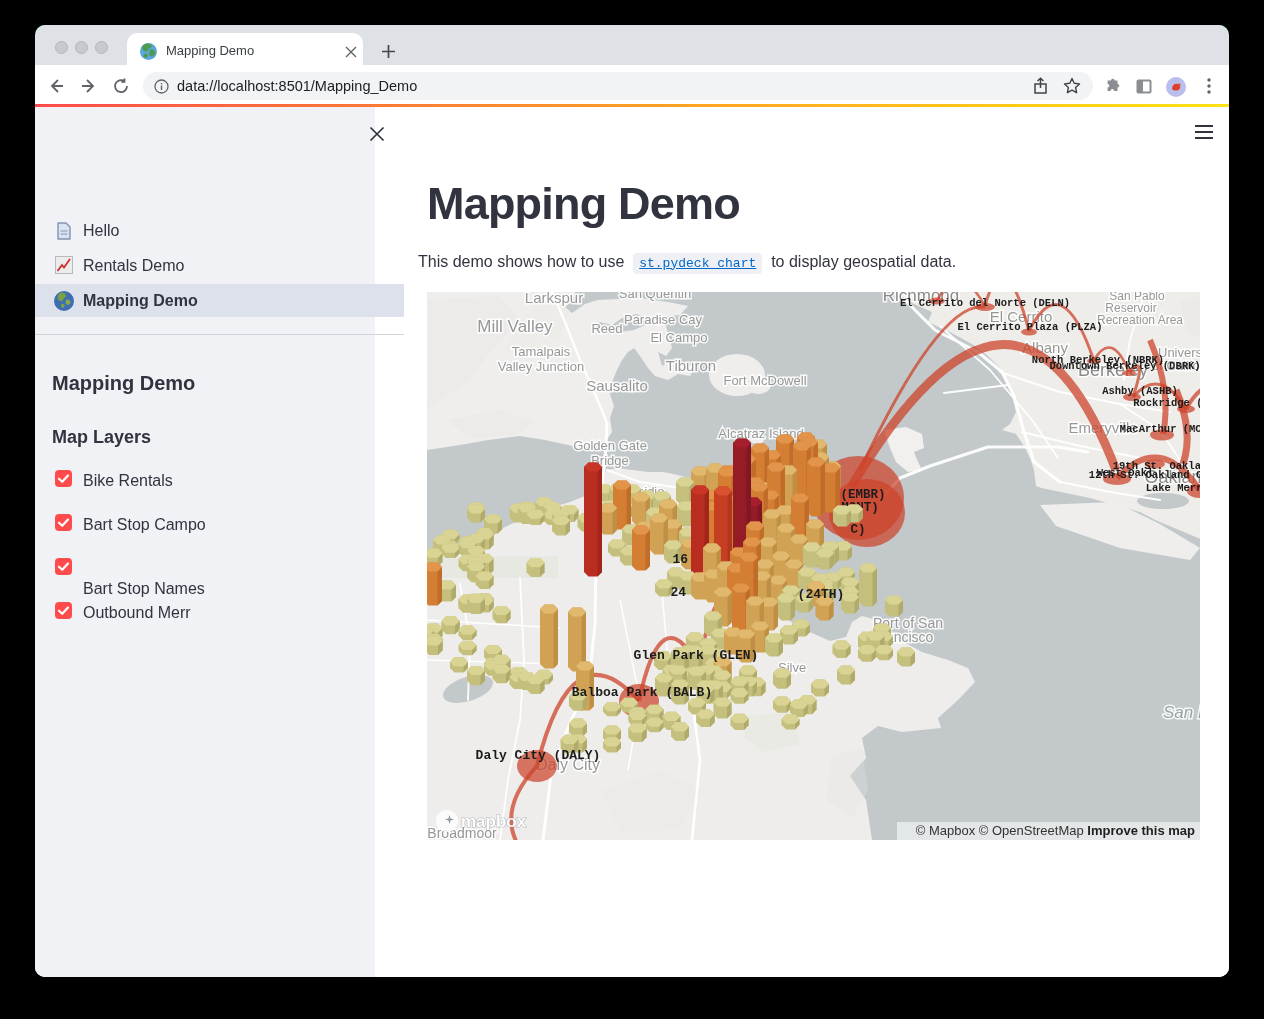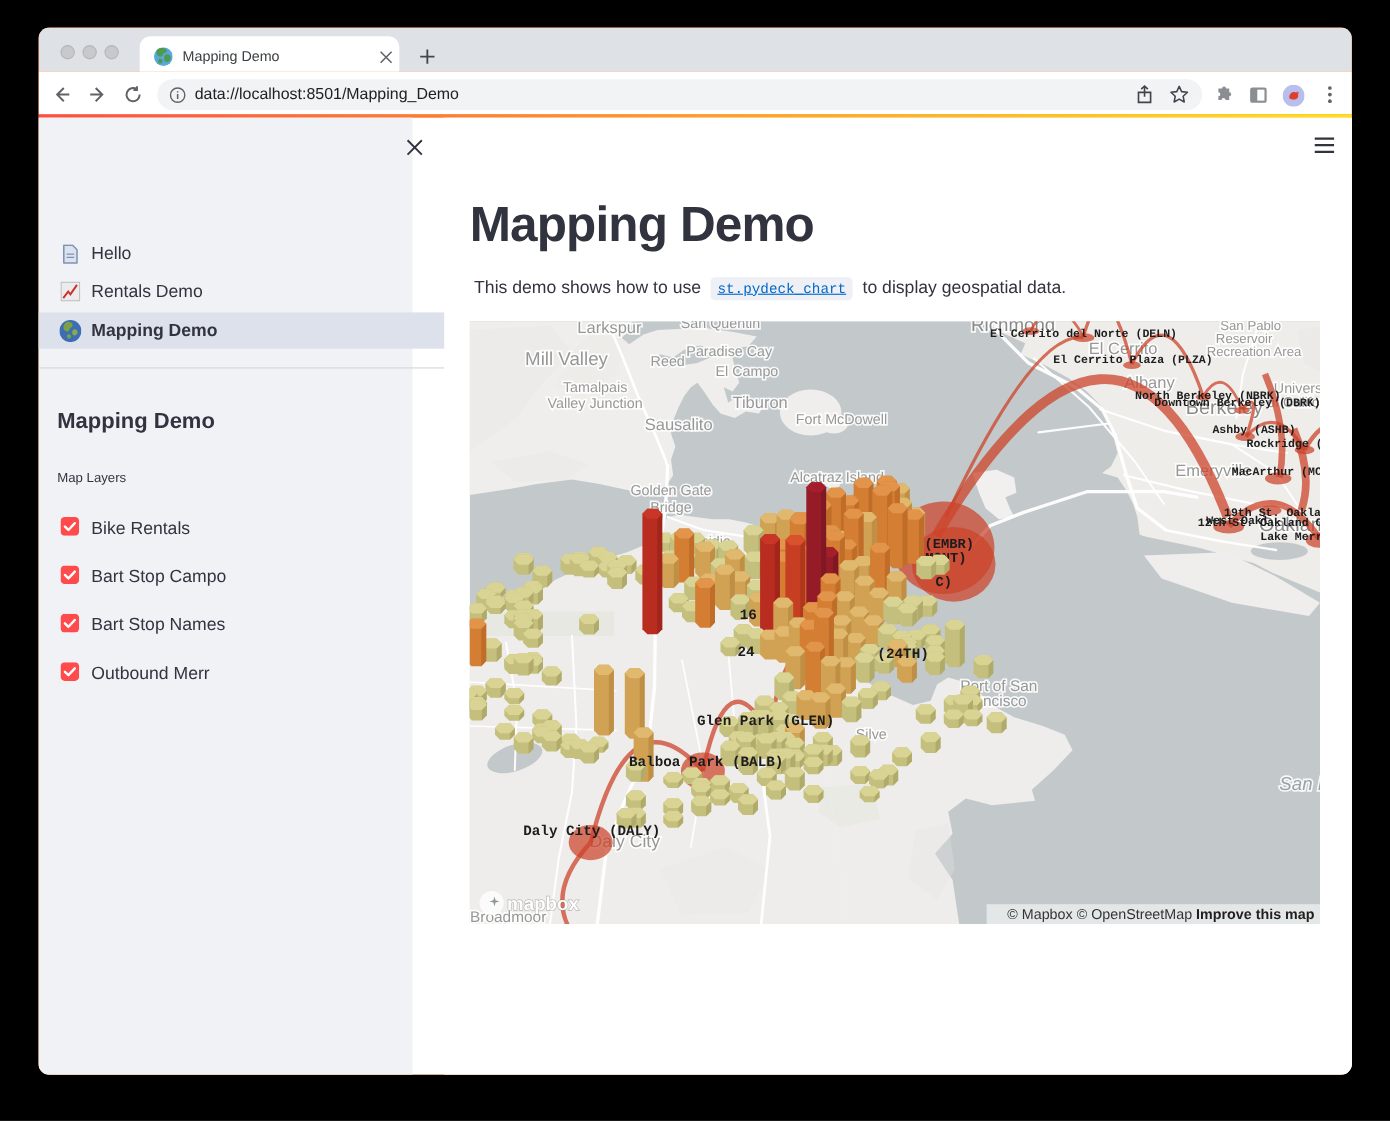--- a/index.html
+++ b/index.html
@@ -1,35 +1,35 @@
 <!DOCTYPE html>
 <html><head><meta charset="utf-8"><style>
 *{margin:0;padding:0;box-sizing:border-box}
 body{width:1264px;height:1019px;background:#000;font-family:"Liberation Sans",sans-serif;position:relative;overflow:hidden}
 .abs{position:absolute}
-.win{position:absolute;left:35px;top:25px;width:1194px;height:952px;background:#f97316;border-radius:10px;overflow:hidden}
+.win{position:absolute;left:35px;top:25px;width:1194px;height:952px;background:#14b8a6;border-radius:10px;overflow:hidden}
 .tabbar{position:absolute;left:0;top:0;width:100%;height:40px;background:#dee1e6}
 .dot{position:absolute;top:15.5px;width:13px;height:13px;border-radius:50%;background:#c7c9cc;border:0.5px solid #b4b6b9}
 .tab{position:absolute;left:92px;top:8px;width:236px;height:32px;background:#fff;border-radius:10px 10px 0 0}
 .tabtitle{position:absolute;left:131px;top:18px;font-size:13px;color:#3c4043;line-height:16px}
 .addr{position:absolute;left:0;top:40px;width:100%;height:38.5px;background:#fff}
 .pill{position:absolute;left:108px;top:47px;width:950px;height:28px;border-radius:14px;background:#f1f3f4}
 .url{position:absolute;left:142px;top:53px;font-size:14.5px;color:#202124;line-height:17px}
 .deco{position:absolute;left:0;top:78.5px;width:100%;height:3px;background:linear-gradient(90deg,#ff4b4b,#ffa421 55%,#ffe312)}
 .app{position:absolute;left:0;top:81.5px;width:100%;height:870.5px;background:#fff}
 .sidebar{position:absolute;left:0;top:0;width:340px;height:100%;background:#f0f2f6}
 .navtext{font-size:16px;color:#31333f;line-height:20px;position:absolute;left:48px}
 .hl{position:absolute;left:0;top:177.5px;width:369px;height:33px;background:#dde1ec}
 .divider{position:absolute;left:0;top:227.5px;width:369px;height:1px;background:#d3d5dd}
 .sbh1{position:absolute;left:17px;top:265px;font-size:20px;font-weight:700;color:#31333f}
-.sbh2{position:absolute;left:17px;top:320px;font-size:12px;font-weight:400;color:#31333f}
+.sbh2{position:absolute;left:17px;top:320px;font-size:18px;font-weight:700;color:#31333f}
 .cblabel{position:absolute;left:48px;font-size:16px;color:#31333f;line-height:20px}
 .main{position:absolute;left:369px;top:0;width:825px;height:100%;background:#fff}
 .h1{position:absolute;left:23px;top:71px;font-size:45px;font-weight:700;color:#31333f;letter-spacing:-0.8px}
-.para{position:absolute;left:27px;top:146px;font-size:16px;color:#31333f}
+.para{position:absolute;left:14px;top:146px;font-size:16px;color:#31333f}
 .code{font-family:"Liberation Mono",monospace;font-size:13px;color:#0068c9;background:#eef0f5;border-radius:4px;padding:3px 6px;text-decoration:underline}
 svg{display:block}
 </style></head><body>
 <div class="win">
   <div class="tabbar"></div>
   <div class="dot" style="left:19.5px"></div>
   <div class="dot" style="left:39.5px"></div>
   <div class="dot" style="left:59.5px"></div>
   <div class="tab"></div>
   <svg class="abs" style="left:105px;top:18px" width="17" height="17" viewBox="0 0 17 17">
@@ -120,21 +120,21 @@
 <div class="cblabel" style="top:364.0px">Bike Rentals</div>
 <svg class="abs" style="left:20px;top:407.5px" width="17" height="17" viewBox="0 0 17 17">
           <rect width="17" height="17" rx="4" fill="#ff4b4b"></rect>
           <path d="M4,8.7 L7.2,11.8 L13,5.6" stroke="#fff" stroke-width="2.2" fill="none" stroke-linecap="round" stroke-linejoin="round"></path>
         </svg>
 <div class="cblabel" style="top:408.0px">Bart Stop Campo</div>
 <svg class="abs" style="left:20px;top:451.5px" width="17" height="17" viewBox="0 0 17 17">
           <rect width="17" height="17" rx="4" fill="#ff4b4b"></rect>
           <path d="M4,8.7 L7.2,11.8 L13,5.6" stroke="#fff" stroke-width="2.2" fill="none" stroke-linecap="round" stroke-linejoin="round"></path>
         </svg>
-<div class="cblabel" style="top:452.0px">Bart Stop Names</div>
+<div class="cblabel" style="top:472px">Bart Stop Names</div>
 <svg class="abs" style="left:20px;top:495.5px" width="17" height="17" viewBox="0 0 17 17">
           <rect width="17" height="17" rx="4" fill="#ff4b4b"></rect>
           <path d="M4,8.7 L7.2,11.8 L13,5.6" stroke="#fff" stroke-width="2.2" fill="none" stroke-linecap="round" stroke-linejoin="round"></path>
         </svg>
 <div class="cblabel" style="top:496.0px">Outbound Merr</div>
     </div>
     <div class="main">
       <svg class="abs" style="left:791px;top:17.5px" width="18" height="16" viewBox="0 0 18 16">
           <path d="M0,2 H18 M0,8 H18 M0,14 H18" stroke="#31333f" stroke-width="2"></path>
         </svg>

